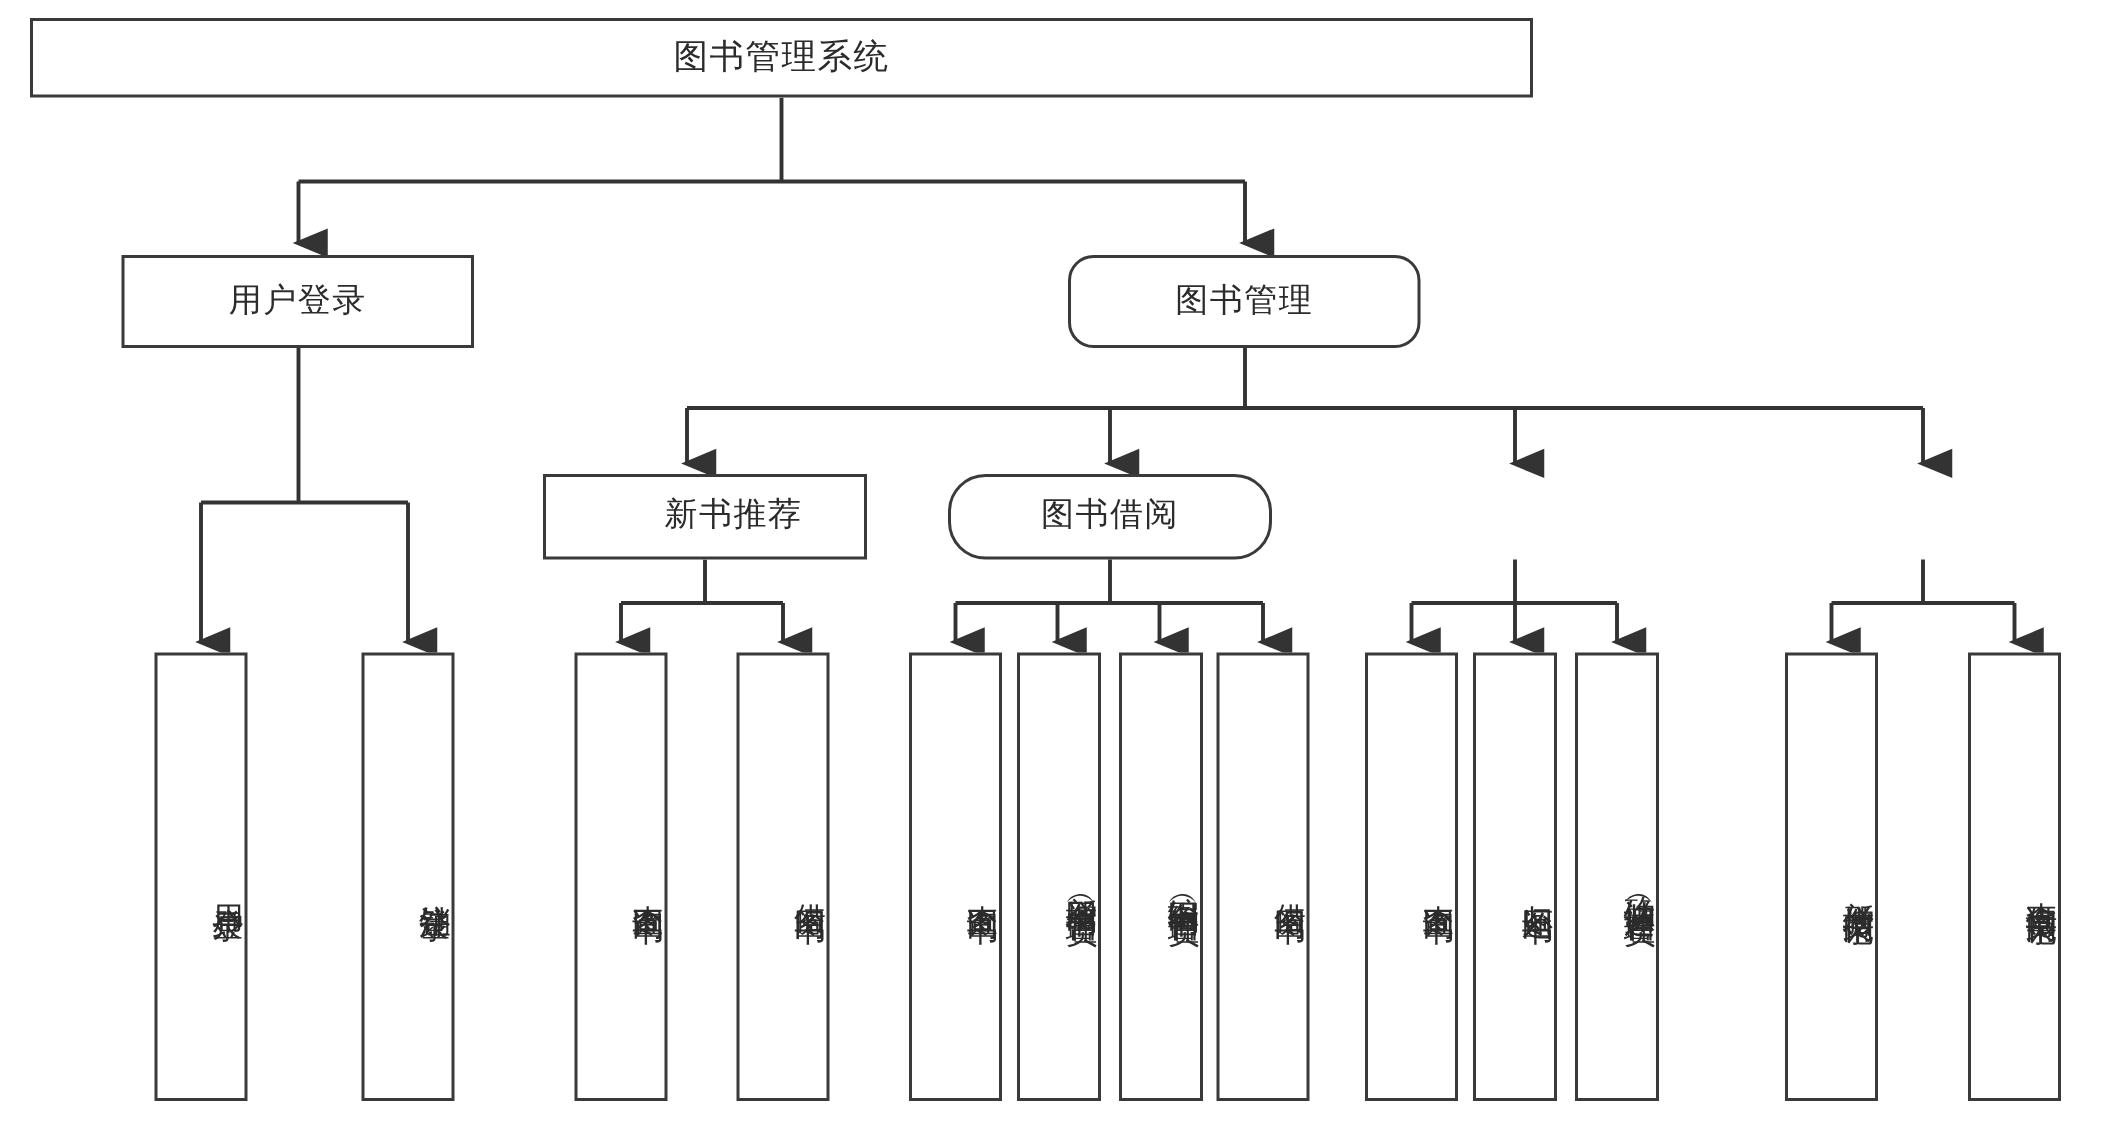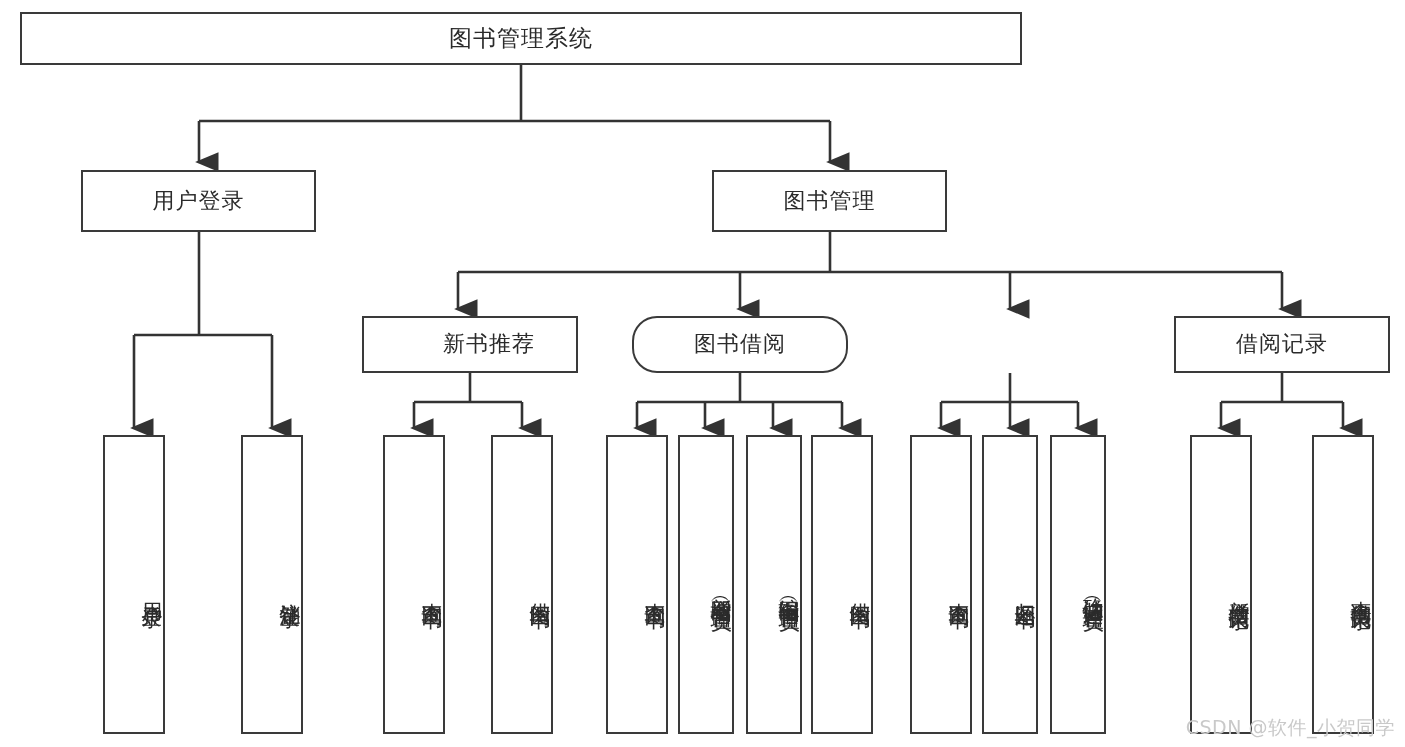--- a/index.html
+++ b/index.html
@@ -124,28 +124,27 @@
       <path d="M 1221 402 L 1343 402"></path>
       <path d="M 1221 402 L 1221 428" marker-end="url(#arrow)"></path>
       <path d="M 1343 402 L 1343 428" marker-end="url(#arrow)"></path>
     </g>
   </svg>
 
   <div class="node horiz root" style="left:20px;top:12px;width:1002px;height:53px;">图书管理系统</div>
 
   <div class="node horiz" style="left:81px;top:170px;width:235px;height:62px;">用户登录</div>
 
-  <div class="node horiz" style="left:712px;top:170px;width:235px;height:62px;">图书管理</div>
+  <div class="node horiz" style="left:712px;top:170px;width:235px;height:62px;border-radius:17px;">图书管理</div>
 
   <div class="node horiz" style="left:362px;top:316px;width:216px;height:57px;padding-left:38px;">新书推荐</div>
 
   <div class="node horiz" style="left:632px;top:316px;width:216px;height:57px;border-radius:25px;">图书借阅</div>
 
 
-  <div class="node horiz" style="left:1174px;top:316px;width:216px;height:57px;">借阅记录</div>
 
   <div class="node vert" style="left:103px;top:435px;width:62px;height:299px;">
     <span class="vlabel">用户登录</span>
   </div>
   <div class="node vert" style="left:241px;top:435px;width:62px;height:299px;">
     <span class="vlabel">注销登录</span>
   </div>
 
   <div class="node vert" style="left:383px;top:435px;width:62px;height:299px;">
     <span class="vlabel">查询图书</span>
@@ -177,15 +176,14 @@
     <span class="vlabel">确认归还（管理员）</span>
   </div>
 
   <div class="node vert" style="left:1190px;top:435px;width:62px;height:299px;">
     <span class="vlabel">新增借阅记录</span>
   </div>
   <div class="node vert" style="left:1312px;top:435px;width:62px;height:299px;">
     <span class="vlabel">查询借阅记录</span>
   </div>
 
-  <div id="watermark">CSDN @软件_小贺同学</div>
 
 </div>
 
 </body></html>

